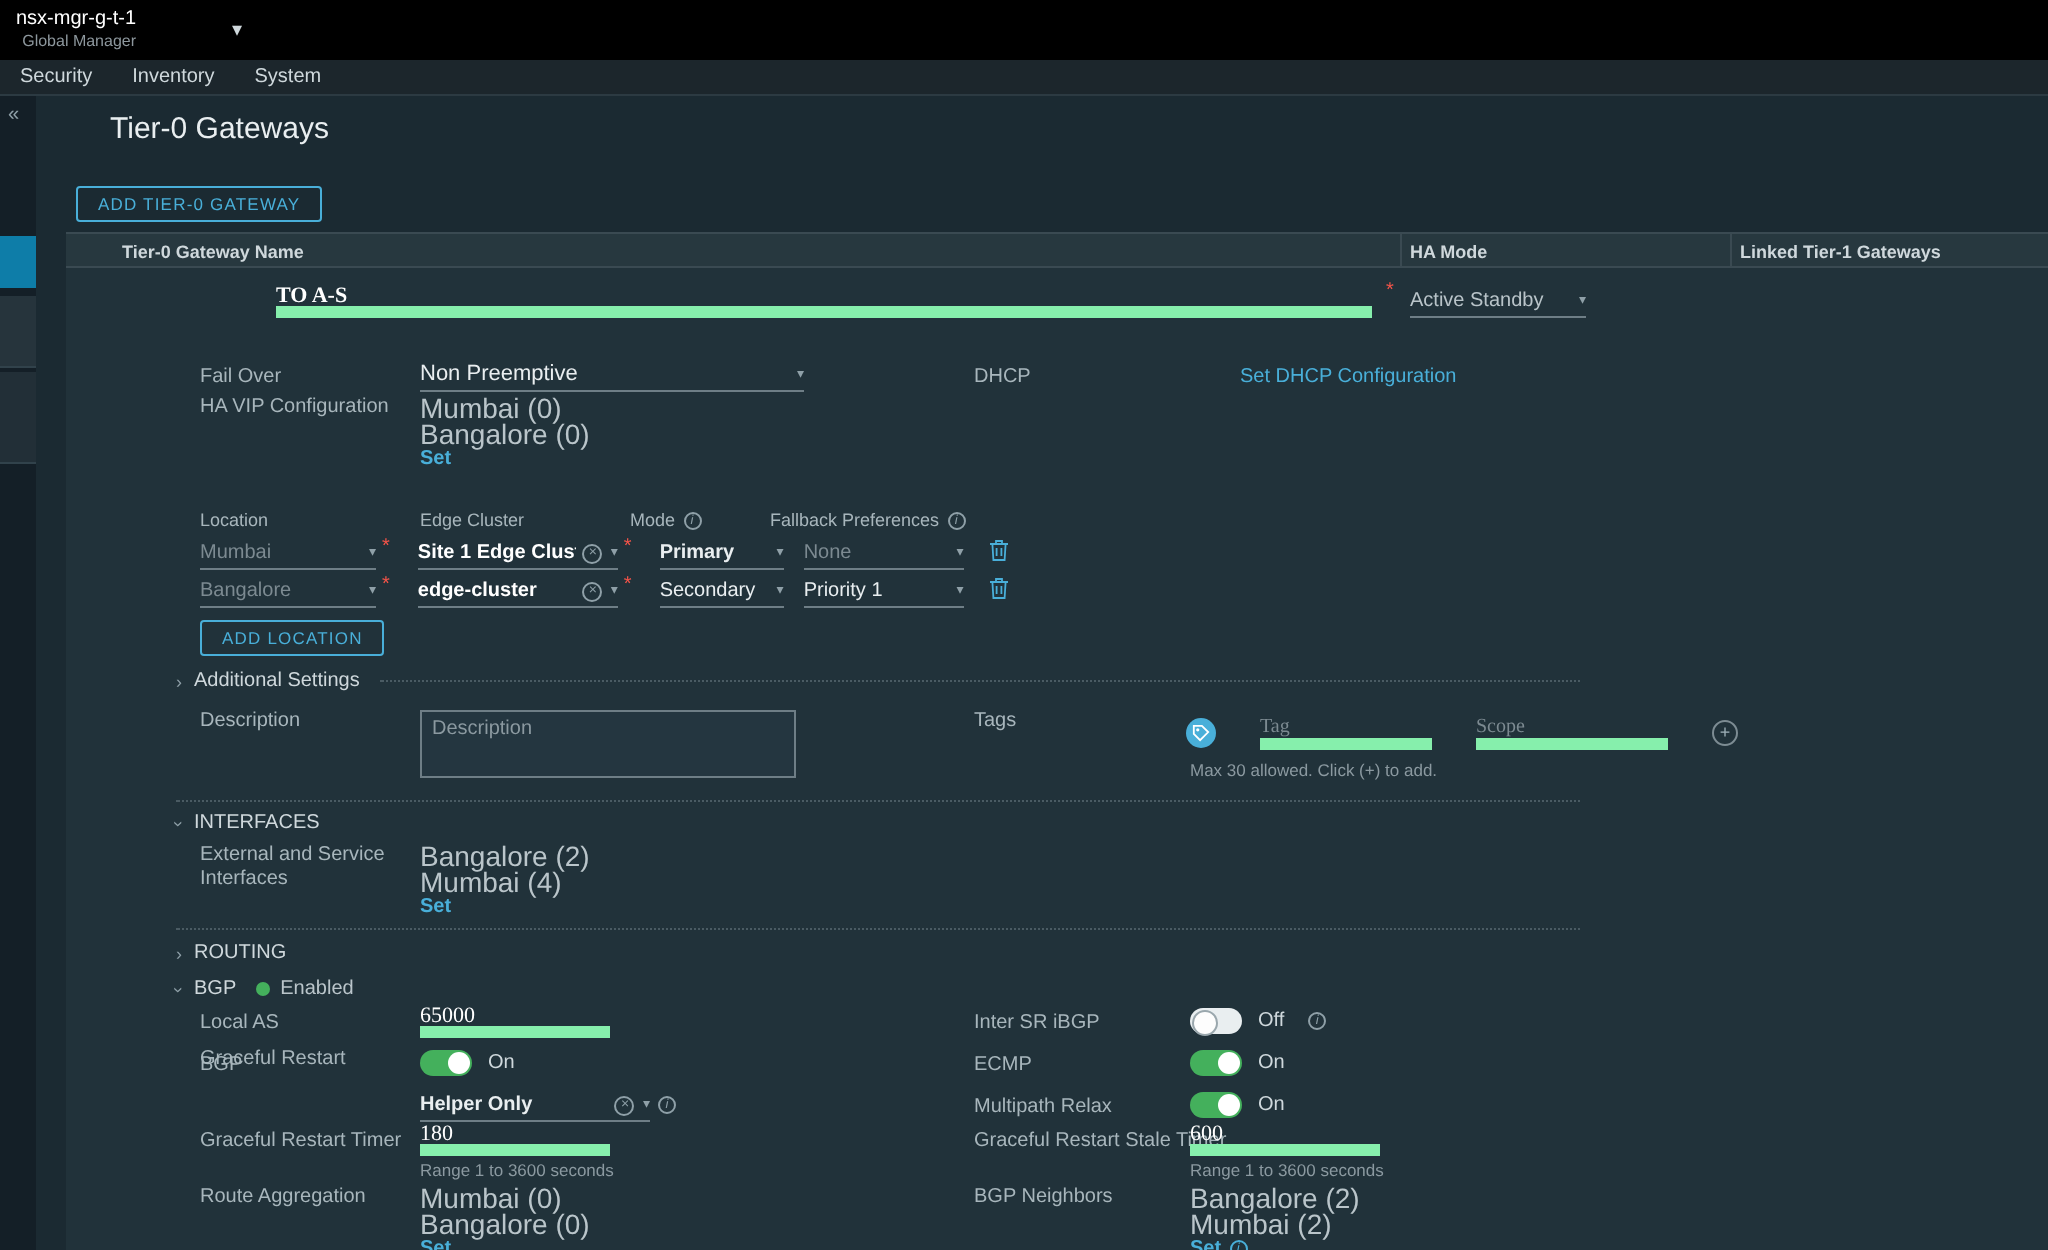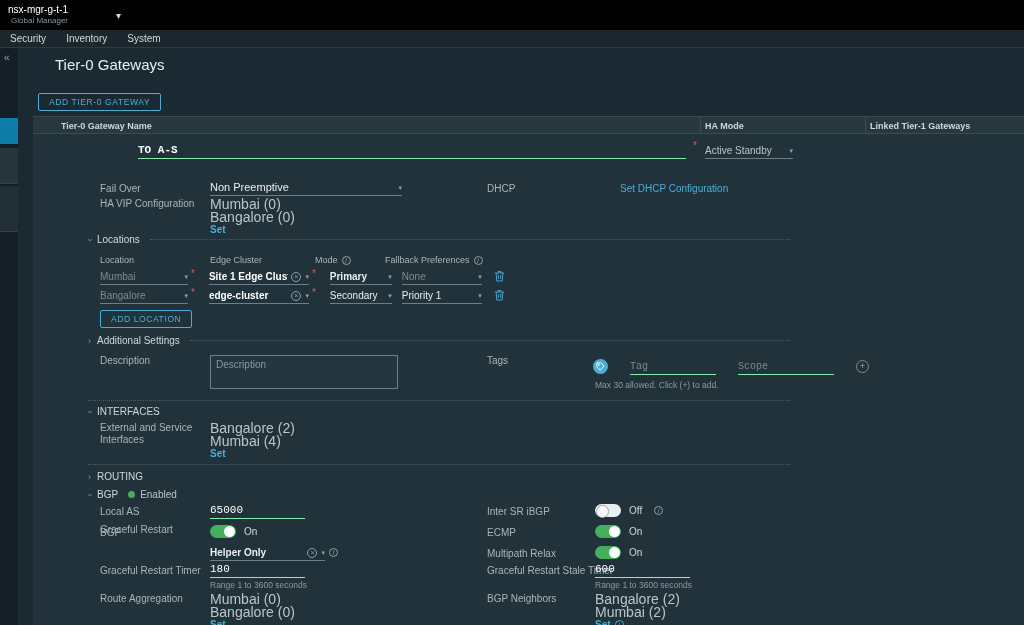--- a/index.html
+++ b/index.html
@@ -56,22 +56,22 @@
   .ctl .val.dim { color:#7c8a91; font-size:10px; }
   .ctl .val.bold { font-weight:bold; font-size:10px; color:#ffffff; }
   .chev { color:#8fa0a8; font-size:7px; margin-left:4px; line-height:10px; }
   .clear { width:10px; height:10px; border:1px solid #8fa0a8; border-radius:50%; color:#8fa0a8;
     font-size:7px; line-height:8px; text-align:center; margin-left:3px; flex:none; cursor:pointer; }
   .info { display:inline-flex; align-items:center; justify-content:center; width:9px; height:9px;
     border:1px solid #8fa0a8; border-radius:50%; color:#8fa0a8; font-size:6.5px; font-style:italic;
     margin-left:4px; flex:none; }
   .info.teal { border-color:#49afd9; color:#49afd9; }
 
-  .uinput { background:transparent; border:none; border-bottom:1px solid #86efac; color:#ffffff;
-    font-size:11px; font-family:Liberation Mono, monospace; height:17px; outline:none; }
+  .uinput { background:transparent; border:none; border-bottom:6px solid #86efac; color:#ffffff;
+    font-size:11px; font-family:Liberation Serif, serif; height:17px; outline:none; }
   .uinput::placeholder { color:#7c8a91; }
 
   .sechead { display:flex; align-items:center; color:#cfd8dc; font-size:10px; cursor:pointer; }
   .twist { color:#8fa0a8; font-size:9px; margin-right:6px; display:inline-block; }
   .twist.open { transform:rotate(90deg); }
   .dotline { flex:1; border-bottom:1px dotted #4a5b63; margin-left:10px; height:1px; }
   .dotsep { border-bottom:1px dotted #4a5b63; height:1px; }
 
   .collbl { color:#a8b6bc; font-size:9px; display:inline-flex; align-items:center; }
 
@@ -154,25 +154,20 @@
     <div class="lbl abs" style="left:454px;top:49px;">DHCP</div>
     <div class="link abs" style="left:587px;top:49px;">Set DHCP Configuration</div>
 
     <div class="lbl abs" style="left:67px;top:64px;">HA VIP Configuration</div>
     <div class="stack abs" style="left:177px;top:64px;">
       <span class="vals">Mumbai (0)</span>
       <span class="vals">Bangalore (0)</span>
       <span class="setlink">Set</span>
     </div>
 
-    <div class="sechead abs" style="left:55px;top:100px;width:702px;">
-      <span class="twist open">›</span>
-      <span>Locations</span>
-      <span class="dotline"></span>
-    </div>
 
     <div class="collbl abs" style="left:67px;top:121px;">Location</div>
     <div class="collbl abs" style="left:177px;top:121px;">Edge Cluster</div>
     <div class="collbl abs" style="left:282px;top:121px;">
       <span>Mode</span>
         <span class="info">i</span>
     </div>
     <div class="collbl abs" style="left:352px;top:121px;">
       <span>Fallback Preferences</span>
         <span class="info">i</span>

